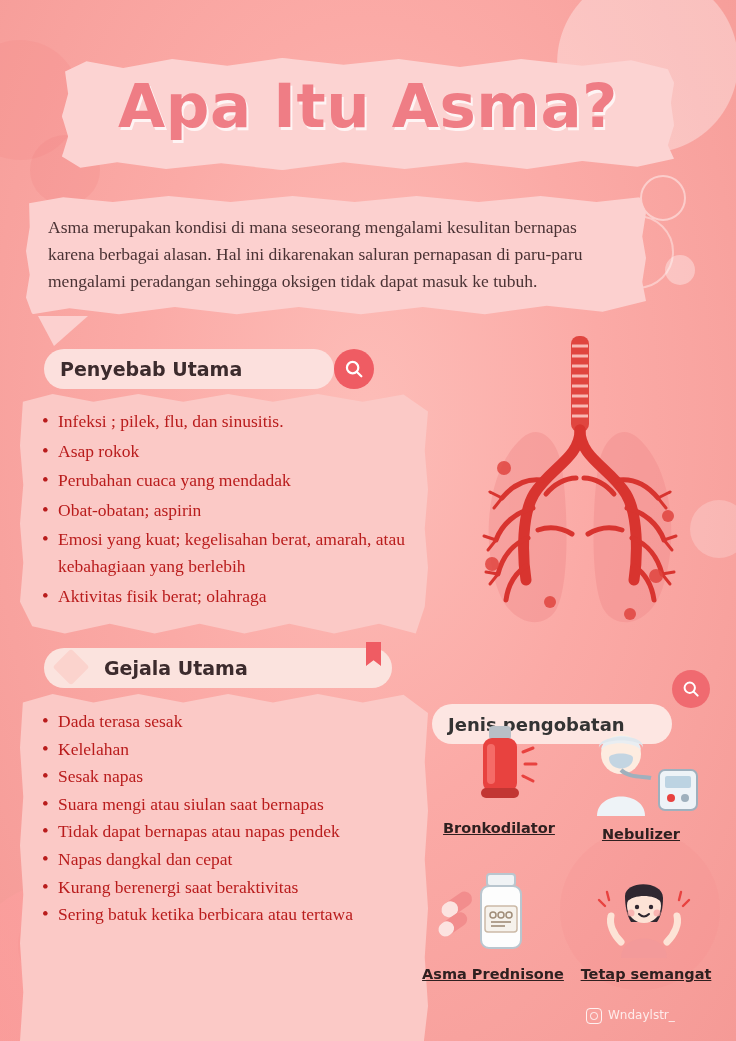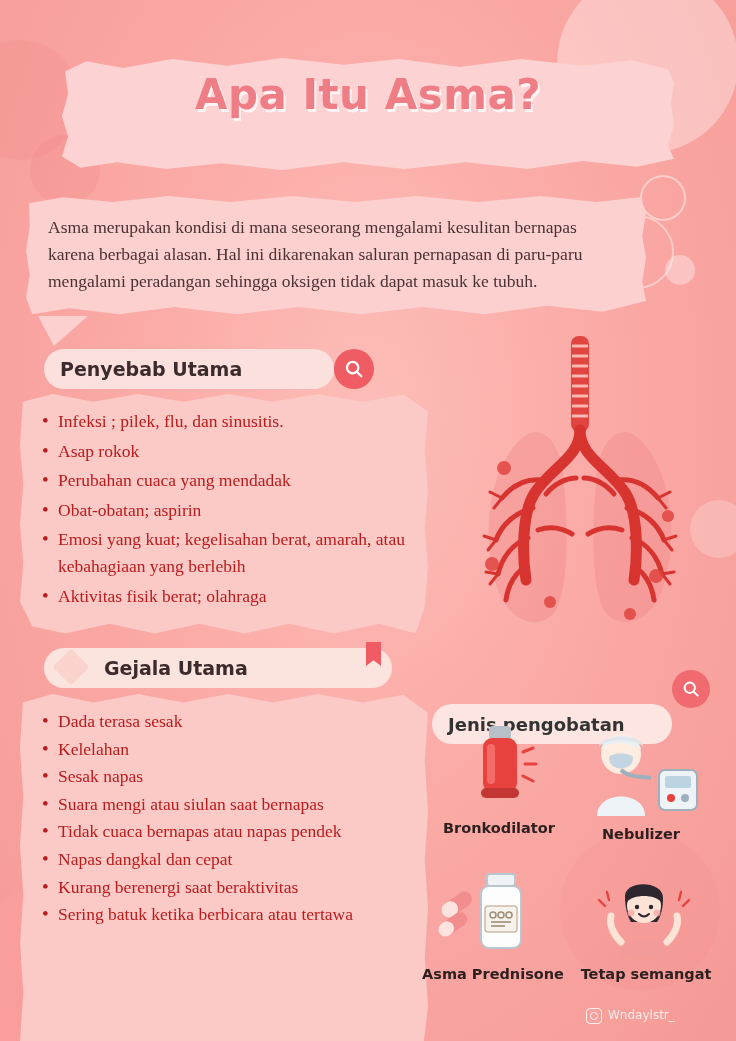--- a/index.html
+++ b/index.html
@@ -35,21 +35,21 @@
     background:#fcd3d2;
     border-radius:14px;
     box-shadow:0 0 0 8px rgba(252,211,210,.55);
     clip-path:polygon(0.5% 12%,4% 3%,10% 9%,18% 1%,27% 7%,36% 0%,46% 6%,55% 1%,65% 8%,75% 1%,85% 7%,93% 2%,99% 10%,100% 22%,99.5% 40%,100% 60%,99% 78%,100% 90%,94% 97%,85% 92%,76% 99%,66% 93%,56% 99%,46% 93%,36% 100%,26% 94%,17% 99%,9% 93%,3% 98%,0% 88%,1% 70%,0% 52%,1% 32%);
   }
   .title-text{
     position:absolute;left:62px;top:70px;width:612px;
     text-align:center;
     font-family:"DejaVu Sans", sans-serif;
     font-weight:bold;
-    font-size:42px;
+    font-size:61px;
     letter-spacing:.5px;
     color:#ef7d85;
     text-shadow:2px 3px 0 rgba(255,255,255,.75);
   }
 
   
   .intro-card{
     position:absolute;left:26px;top:196px;width:620px;
     background:#fcd0cf;
     border-radius:12px;
@@ -131,20 +131,21 @@
 
   
   .lungs{position:absolute;left:430px;top:318px;width:300px;height:330px;}
 
   
   .treat{position:absolute;text-align:center;}
   .treat .cap{
     font-family:"DejaVu Sans", sans-serif;
     font-weight:bold;font-size:14.5px;color:#2f2020;
     margin-top:4px;
+    text-decoration:underline;
   }
   #treat-bronko{left:424px;top:722px;width:150px;}
   #treat-nebu{left:566px;top:726px;width:150px;}
   #treat-obat{left:412px;top:866px;width:162px;}
   #treat-sema{left:566px;top:872px;width:160px;}
 
   
   .handle{
     position:absolute;left:586px;top:1008px;
     display:flex;gap:6px;
@@ -268,21 +269,21 @@
   </div>
   <div class="diamond"></div>
   <div class="bookmark"></div>
 
   <div class="list-card" id="card-gejala">
     <ul>
       <li>Dada terasa sesak</li>
       <li>Kelelahan</li>
       <li>Sesak napas</li>
       <li>Suara mengi atau siulan saat bernapas</li>
-      <li>Tidak cuaca bernapas atau napas pendek</li>
+      <li>Tidak dapat bernapas atau napas pendek</li>
       <li>Napas dangkal dan cepat</li>
       <li>Kurang berenergi saat beraktivitas</li>
       <li>Sering batuk ketika berbicara atau tertawa</li>
     </ul>
   </div>
 
   <div class="pill" id="pill-jenis">
     <span class="label">Jenis pengobatan</span>
   </div>
   <div class="search-circle" id="jenis-search">

